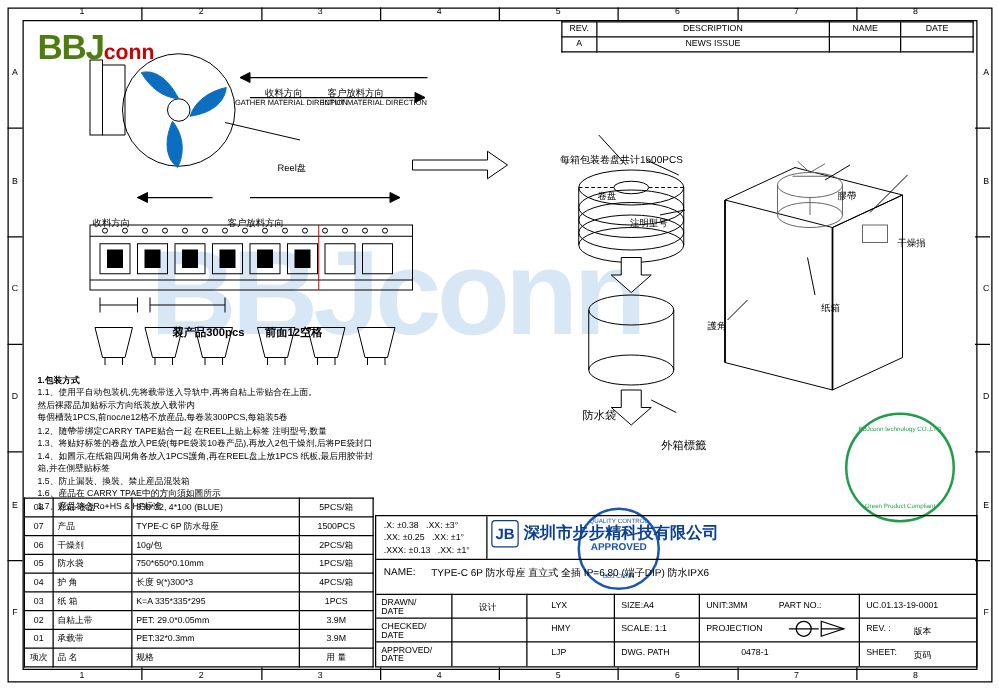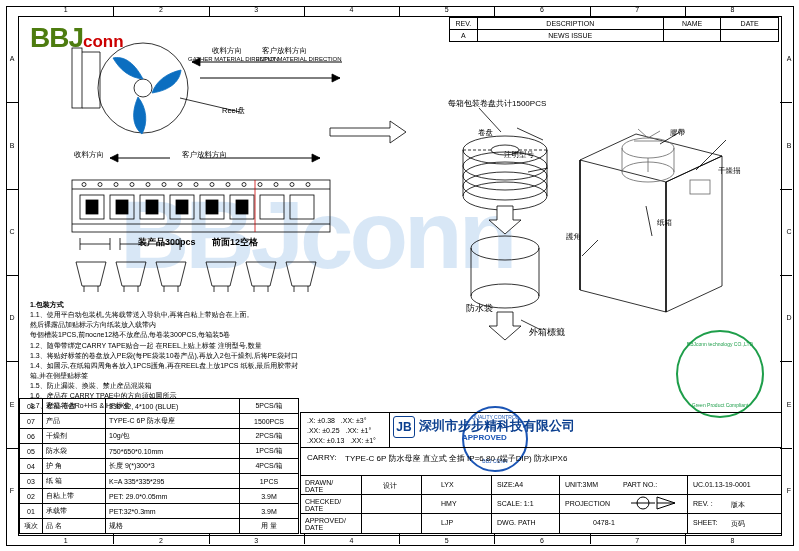--- a/index.html
+++ b/index.html
@@ -16,42 +16,42 @@
       letter-spacing:-4px;pointer-events:none;}
   .logo{position:absolute;left:30px;top:22px;font-size:28px;font-weight:bold;color:#1c4f9c;letter-spacing:-1px;}
   .logo .jj{color:#4d7c0f;}
   .logo .conn{color:#c00;font-size:17px;letter-spacing:0;}
   
   .revtab{position:absolute;right:20px;top:17px;width:330px;border-collapse:collapse;font-size:7px;}
   .revtab td,.revtab th{border:1px solid #000;height:11px;text-align:center;font-weight:normal;padding:0;}
   
   svg.draw{position:absolute;left:0;top:0;width:799px;height:551px;pointer-events:none;}
   
-  .lbl{position:absolute;font-size:7.5px;color:#000;white-space:nowrap;}
+  .lbl{position:absolute;font-size:7.5px;color:#000;white-space:nowrap;margin-top:24px;}
   .notes{position:absolute;left:30px;top:300px;width:330px;font-size:7px;line-height:1.45;color:#000;}
   
   .bom{position:absolute;left:19px;bottom:17px;width:280px;border-collapse:collapse;font-size:7px;}
   .bom td{border:1px solid #000;height:14px;padding:0 3px;}
   .bom td.c1{width:16px;text-align:center;}
   .bom td.c2{width:56px;}
   .bom td.c4{width:52px;text-align:center;}
   
   .tblock{position:absolute;left:300px;bottom:17px;width:480px;height:120px;border:1px solid #000;font-size:7px;}
   .tb-line{position:absolute;background:#000;}
   .cell{position:absolute;font-size:7px;color:#000;}
   .company{position:absolute;left:118px;top:4px;font-size:13px;font-weight:bold;color:#0b3f8f;}
   .jbmark{position:absolute;left:92px;top:3px;width:20px;height:20px;border:1.5px solid #0b3f8f;border-radius:3px;
      color:#0b3f8f;font-size:12px;font-weight:bold;text-align:center;line-height:20px;}
   .rohs{position:absolute;right:35px;top:330px;width:84px;height:84px;border-radius:50%;border:2px solid #1e9e4a;color:#1e9e4a;}
   .rohs .big{position:absolute;left:0;right:0;top:28px;font-size:20px;font-weight:bold;text-align:center;letter-spacing:1px;}
   .rohs .sm{position:absolute;left:0;right:0;top:9px;font-size:5px;text-align:center;}
   .rohs .sm2{position:absolute;left:0;right:0;bottom:8px;font-size:5px;text-align:center;}
   .approved{position:absolute;left:462px;top:406px;width:66px;height:66px;}
   .approved .ring{position:absolute;inset:0;border:2px solid #1b55b5;border-radius:50%;}
-  .approved .txt{position:absolute;left:0;right:0;top:27px;text-align:left;font-size:8px;font-weight:bold;color:#1b55b5;}
+  .approved .txt{position:absolute;left:0;right:0;top:27px;text-align:center;font-size:8px;font-weight:bold;color:#1b55b5;}
   .approved .top{position:absolute;left:0;right:0;top:8px;text-align:center;font-size:5px;color:#1b55b5;}
   .approved .bot{position:absolute;left:0;right:0;bottom:8px;text-align:center;font-size:5px;color:#1b55b5;}
   .bstamp{position:absolute;left:300px;top:404px;width:80px;height:80px;}
   .bstamp .ring{position:absolute;inset:0;border:2px solid #1b55b5;border-radius:50%;}
   .bstamp .c{position:absolute;left:0;right:0;top:30px;text-align:center;font-size:11px;font-weight:bold;color:#1b55b5;}
   .bstamp .r{position:absolute;left:0;right:0;top:10px;text-align:center;font-size:5px;color:#1b55b5;}
   .bstamp .b{position:absolute;left:0;right:0;bottom:9px;text-align:center;font-size:5px;color:#1b55b5;}
 </style>
 </head>
 <body>
@@ -413,21 +413,21 @@
       &nbsp;&nbsp;<span>.XX:</span> <span>±1°</span>
     </div>
     <div class="cell" style="left:6px;top:24px;">
       <span>.XXX:</span> <span>±0.13</span>
       &nbsp;&nbsp;<span>.XX:</span> <span>±1°</span>
     </div>
 
     <div class="jbmark">JB</div>
     <div class="company">深圳市步步精科技有限公司</div>
 
-    <div class="cell" style="left:6px;top:40px;font-size:8px;">CARRY:</div>
+    <div class="cell" style="left:6px;top:40px;font-size:8px;">NAME:</div>
     <div class="cell" style="left:44px;top:40px;font-size:8px;">TYPE-C 6P 防水母座 直立式 全插 IP=6.80 (端子DIP) 防水IPX6</div>
 
     <div class="cell" style="left:4px;top:66px;">DRAWN/</div>
     <div class="cell" style="left:4px;top:73px;">DATE</div>
     <div class="cell" style="left:82px;top:68px;">设计</div>
     <div class="cell" style="left:140px;top:68px;">LYX</div>
     <div class="cell" style="left:196px;top:68px;">SIZE:A4</div>
     <div class="cell" style="left:264px;top:68px;">UNIT:3MM</div>
     <div class="cell" style="left:322px;top:68px;">PART NO.:</div>
     <div class="cell" style="left:392px;top:68px;">UC.01.13-19-0001</div>

